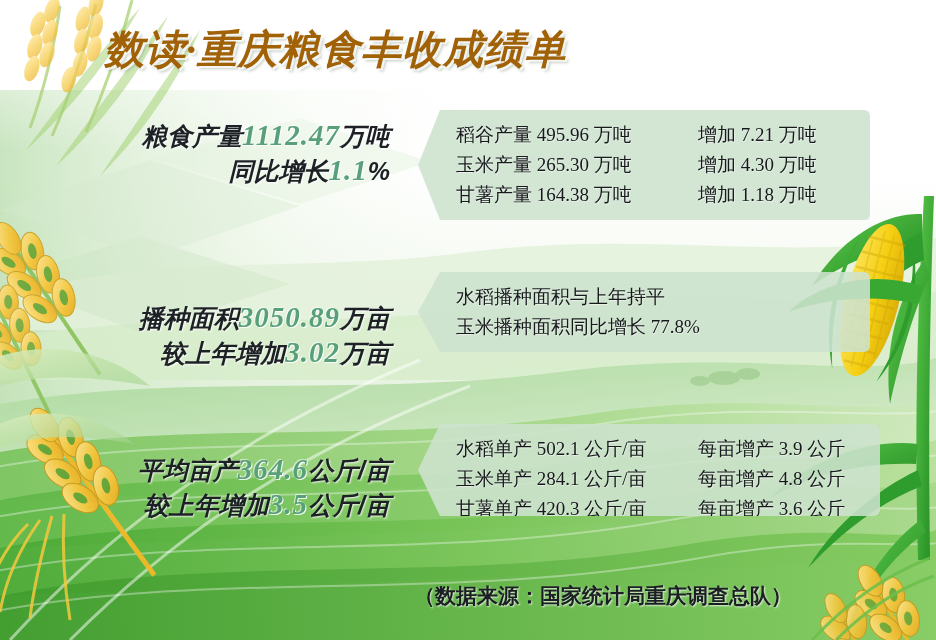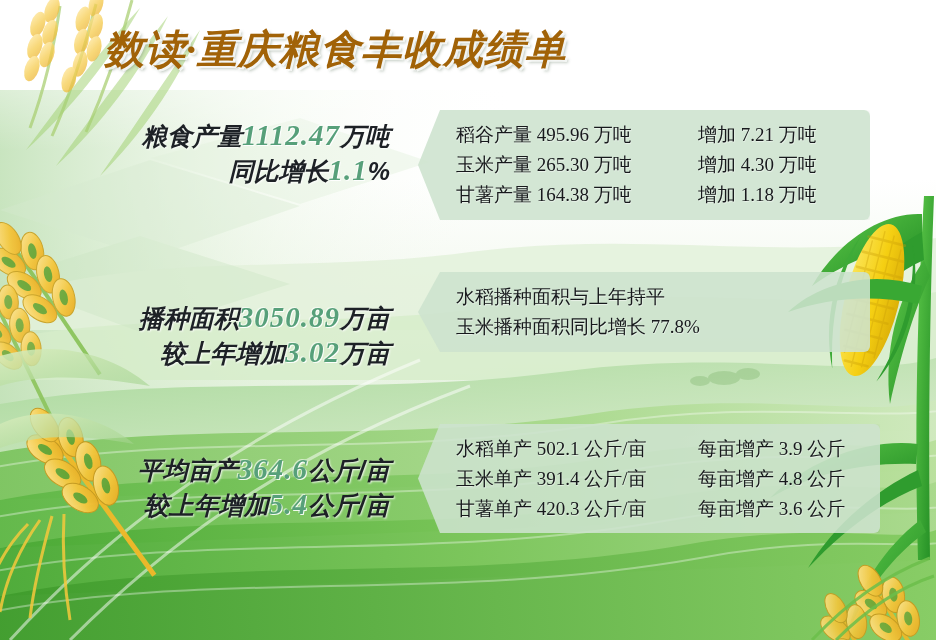--- a/index.html
+++ b/index.html
@@ -69,21 +69,21 @@
     font-family:"Liberation Serif","DejaVu Serif",serif;
     font-size:19px;color:#17191c;line-height:30px;white-space:nowrap;
     text-shadow:0.5px 0.5px 1px rgba(255,255,255,.6);
   }
   .prow .c1{min-width:242px;display:inline-block;}
   .prow .c2{display:inline-block;}
   .prow.single .c1{min-width:0;}
 
   #panel-yield{left:418px;top:110px;width:452px;height:110px;}
   #panel-area {left:418px;top:272px;width:452px;height:80px;}
-  #panel-perMu{left:418px;top:424px;width:462px;height:109px;}
+  #panel-perMu{left:418px;top:424px;width:462px;height:92px;}
 
   
   #source{
     position:absolute;left:414px;top:582px;z-index:36;
     font-family:"Liberation Sans","DejaVu Sans",sans-serif;
     font-weight:bold;font-size:21px;color:#1b1e22;
     white-space:nowrap;
     text-shadow:1px 1px 2px rgba(255,255,255,.8);
   }
 </style>
@@ -390,21 +390,21 @@
     <div class="stat-line">
       <span>较上年增加</span><span class="num">3.02</span><span>万亩</span>
     </div>
   </div>
 
   <div class="stat-block" id="block-perMu">
     <div class="stat-line">
       <span>平均亩产</span><span class="num">364.6</span><span>公斤/亩</span>
     </div>
     <div class="stat-line">
-      <span>较上年增加</span><span class="num">5.4</span><span>公斤/亩</span>
+      <span>较上年增加</span><span class="num">3.5</span><span>公斤/亩</span>
     </div>
   </div>
 
   <div class="panel" id="panel-yield">
     <div class="panel-inner">
       <div class="prow">
         <span class="c1">稻谷产量 495.96 万吨</span>
         <span class="c2">增加 7.21 万吨</span>
       </div>
       <div class="prow">
@@ -429,24 +429,25 @@
     </div>
   </div>
 
   <div class="panel" id="panel-perMu">
     <div class="panel-inner">
       <div class="prow">
         <span class="c1">水稻单产 502.1 公斤/亩</span>
         <span class="c2">每亩增产 3.9 公斤</span>
       </div>
       <div class="prow">
-        <span class="c1">玉米单产 391.4 公斤/亩</span>
+        <span class="c1">玉米单产 284.1 公斤/亩</span>
         <span class="c2">每亩增产 4.8 公斤</span>
       </div>
       <div class="prow">
         <span class="c1">甘薯单产 420.3 公斤/亩</span>
         <span class="c2">每亩增产 3.6 公斤</span>
       </div>
     </div>
   </div>
 
+  <div id="source">（数据来源：国家统计局重庆调查总队）</div>
 
 </div>
 
 </body></html>

